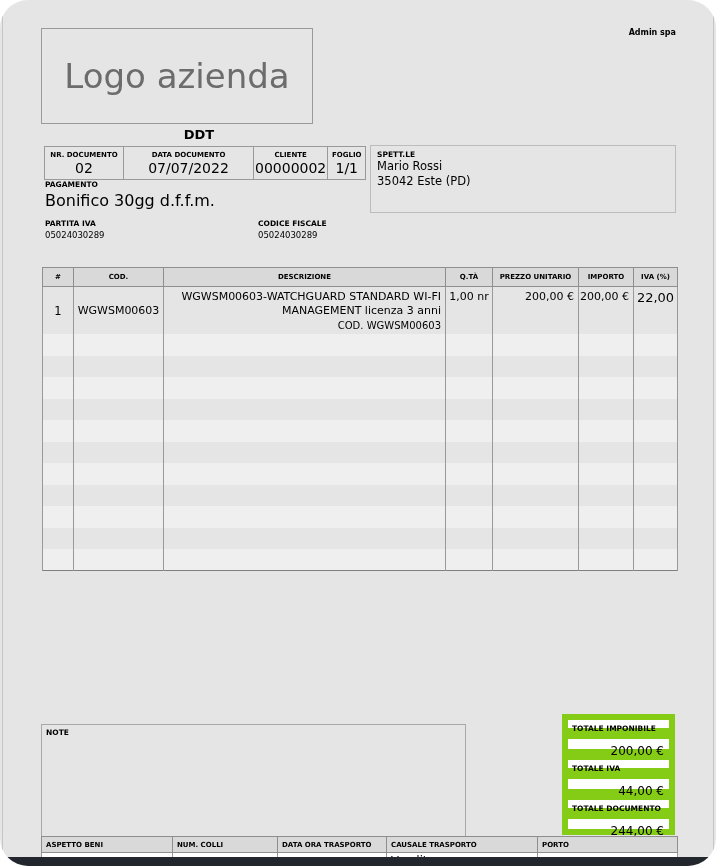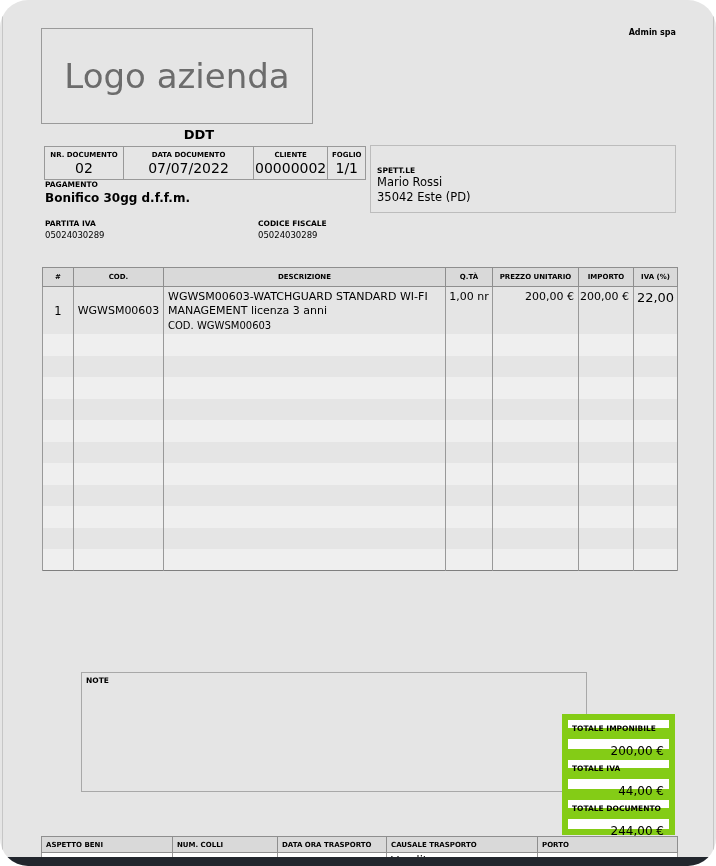--- a/index.html
+++ b/index.html
@@ -52,29 +52,29 @@
     padding: 4px 1px 3px;
   }
   .doc-info .lbl { font-size: 7px; font-weight: bold; white-space: nowrap; }
   .doc-info .val { font-size: 14px; margin-top: 1px; white-space: nowrap; }
 
   
   .recipient-box {
     position: absolute; left: 370px; top: 145px;
     width: 306px; height: 68px;
     border: 1px solid #bcbcbc;
-    padding: 20px 6px;
+    padding: 4px 6px;
   }
   .recipient-box .lbl { font-size: 7.5px; font-weight: bold; }
   .recipient-box .line { font-size: 11.5px; line-height: 15px; }
 
   
   .payment { position: absolute; left: 45px; top: 180px; }
   .payment .lbl { font-size: 7.5px; font-weight: bold; }
-  .payment .val { font-size: 12px; margin-top: 2px; font-weight: bold; }
+  .payment .val { font-size: 16px; margin-top: 2px; }
 
   
   .vat-block { position: absolute; top: 219px; }
   .vat-left  { left: 45px; }
   .vat-right { left: 258px; }
   .vat-block .lbl { font-size: 7.5px; font-weight: bold; }
   .vat-block .val { font-size: 8.5px; margin-top: 2px; }
 
   
   .items {
@@ -86,37 +86,36 @@
     background: var(--header-bg, #d9d9d9);
     border: 1px solid #8e8e8e;
     font-size: 7px; font-weight: bold;
     height: 19px; padding: 0 2px;
     text-align: center;
   }
   .items td { border-left: 1px solid #999; border-right: 1px solid #999; }
   .items tr.item-row td { height: 45px; }
   .items td.c-num  { text-align: center; vertical-align: middle; font-size: 11.5px; }
   .items td.c-code { text-align: center; vertical-align: middle; font-size: 11px; }
-  .items td.c-desc { text-align: left; vertical-align: top; padding: 3px 4px; margin-top: 41px; }
+  .items td.c-desc { text-align: right; vertical-align: top; padding: 3px 4px; margin-top: 41px; }
   .items .desc-main { font-size: 11px; line-height: 14px; }
   .items .desc-code { font-size: 10px; margin-top: 2px; }
   .items td.c-qty  { text-align: center; vertical-align: top; padding-top: 3px; font-size: 11px; }
   .items td.c-prz  { text-align: right; vertical-align: top; padding: 3px 4px 0 0; font-size: 11px; }
   .items td.c-imp  { text-align: right; vertical-align: top; padding: 3px 4px 0 0; font-size: 11px; }
   .items td.c-iva  { text-align: center; vertical-align: top; padding-top: 3px; font-size: 13px; margin-top: 48px; }
   .items tr.empty td { height: 21.5px; border-top: none; border-bottom: none; }
   .items tr.empty.g td { background: var(--stripe-bg, #efefef); }
 
   
   .notes-box {
-    position: absolute; left: 41px; top: 672px;
-    width: 506px; height: 120px;
+    position: absolute; left: 41px; top: 724px;
+    width: 425px; height: 120px;
     border: 1px solid #a8a8a8;
     padding: 3px 4px;
-    margin-left: 40px;
   }
   .notes-box .lbl { font-size: 7.5px; font-weight: bold; }
 
   
   .totals { position: absolute; left: 562px; top: 715px; width: 113px; }
   .totals .t-lbl, .totals .t-val {
     border: 6px solid #84cc16; background: #fff; margin-top: -1px;
   }
   .totals .t-lbl { height: 20px; padding: 4px 0 0 4px; font-size: 7.5px; font-weight: bold; }
   .totals .t-val { height: 22px; padding: 5px 5px 0 0; font-size: 12px; text-align: right; }

